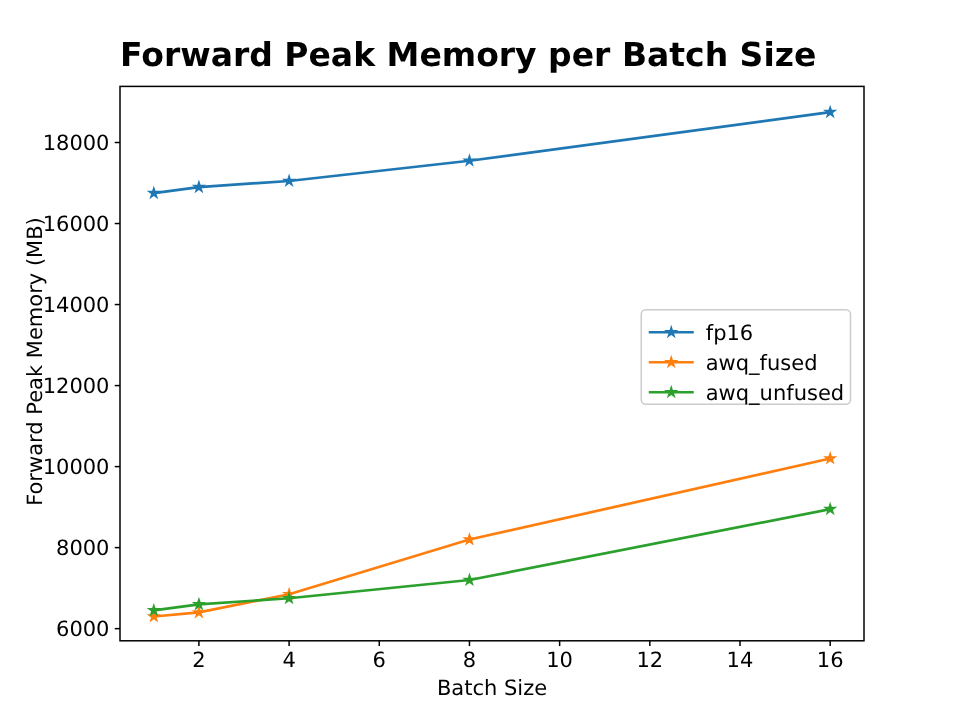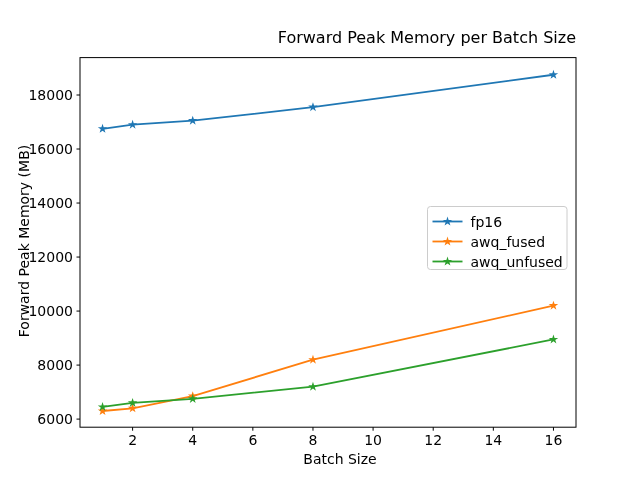--- a/index.html
+++ b/index.html
@@ -18,29 +18,30 @@
   #plot-svg {
     position: absolute;
     left: 0;
     top: 0;
   }
   #chart-title {
     position: absolute;
     left: 80px;
     top: 28px;
     width: 496px;
-    text-align: right;
-    font-size: 16px;
+    text-align: left;
+    font-size: 22px;
     line-height: 20px;
     color: #000000;
     white-space: nowrap;
+    font-weight: bold;
   }
   #x-axis-label {
     position: absolute;
-    left: 92px;
+    left: 80px;
     top: 451px;
     width: 496px;
     text-align: center;
     font-size: 14px;
     color: #000000;
     white-space: nowrap;
   }
   #y-axis-label {
     position: absolute;
     left: 24px;

